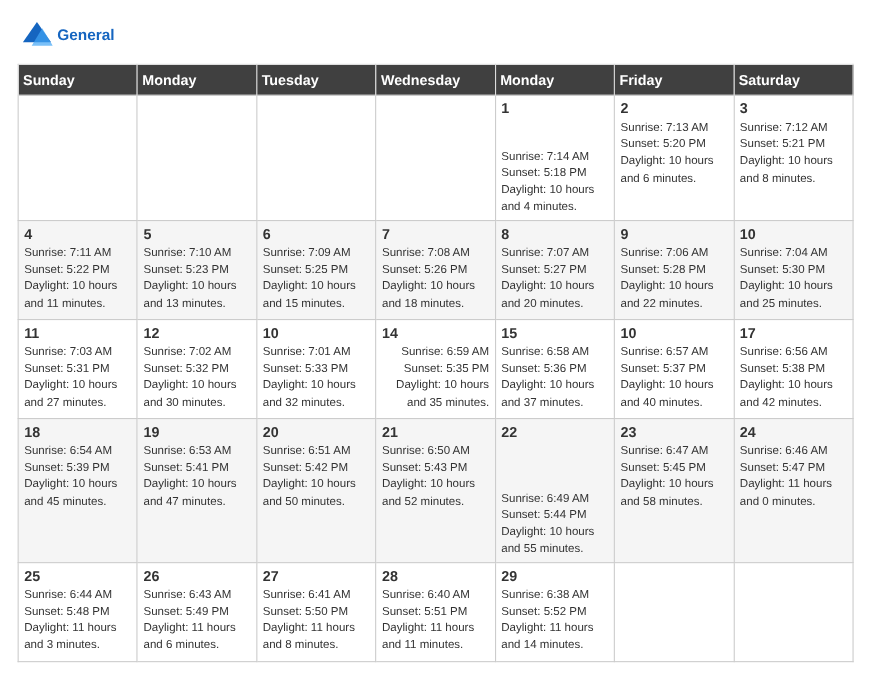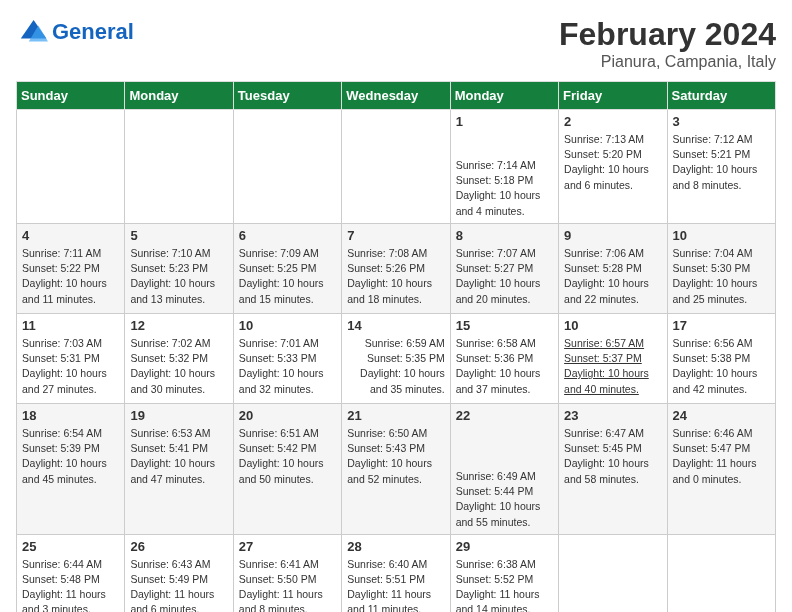--- a/index.html
+++ b/index.html
@@ -15,21 +15,21 @@
       justify-content: space-between;
       align-items: flex-start;
       margin-bottom: 10px;
     }
     .logo {
       display: flex;
       align-items: center;
       gap: 4px;
     }
     .logo-text {
-      font-size: 22px;
+      font-size: 14px;
       font-weight: bold;
       color: #333;
       line-height: 1.1;
     }
     .logo-text span {
       color: #1565c0;
     }
     .logo-icon {
       width: 32px;
       height: 32px;
@@ -45,21 +45,21 @@
     .subtitle {
       font-size: 16px;
       color: #555;
     }
     table {
       width: 100%;
       border-collapse: collapse;
       table-layout: fixed;
     }
     thead tr th {
-      background-color: #15803d;
+      background-color: #404040;
       color: #fff;
       font-size: 13px;
       font-weight: bold;
       padding: 6px 4px;
       text-align: left;
       border: 1px solid #ddd;
     }
     tbody tr td {
       vertical-align: top;
       border: 1px solid #ccc;
@@ -91,24 +91,20 @@
 <div class="header-area">
   <div class="logo">
     <svg class="logo-icon" viewBox="0 0 40 40">
       <polygon points="22,5 38,28 6,28" fill="#1565c0"></polygon>
       <polygon points="28,12 40,32 16,32" fill="#42a5f5" opacity="0.7"></polygon>
     </svg>
     <div class="logo-text">
       <div><span>General</span></div>
     </div>
   </div>
-  <div class="title-area">
-    <div class="main-title">February 2024</div>
-    <div class="subtitle">Pianura, Campania, Italy</div>
-  </div>
 </div>
 
 <table>
   <thead>
     <tr>
     <th>Sunday</th>
         <th>Monday</th>
         <th>Tuesday</th>
         <th>Wednesday</th>
         <th>Monday</th>
@@ -226,21 +222,21 @@
         </td>
         <td>
           <div class="day-number">15</div>
           <div class="day-info" style="white-space: pre-line;">Sunrise: 6:58 AM
 Sunset: 5:36 PM
 Daylight: 10 hours
 and 37 minutes.</div>
         </td>
         <td>
           <div class="day-number">10</div>
-          <div class="day-info" style="white-space: pre-line; text-decoration: underline;">Sunrise: 6:57 AM
+          <div class="day-info" style="white-space: pre-line;">Sunrise: 6:57 AM
 Sunset: 5:37 PM
 Daylight: 10 hours
 and 40 minutes.</div>
         </td>
         <td>
           <div class="day-number">17</div>
           <div class="day-info" style="white-space: pre-line;">Sunrise: 6:56 AM
 Sunset: 5:38 PM
 Daylight: 10 hours
 and 42 minutes.</div>

